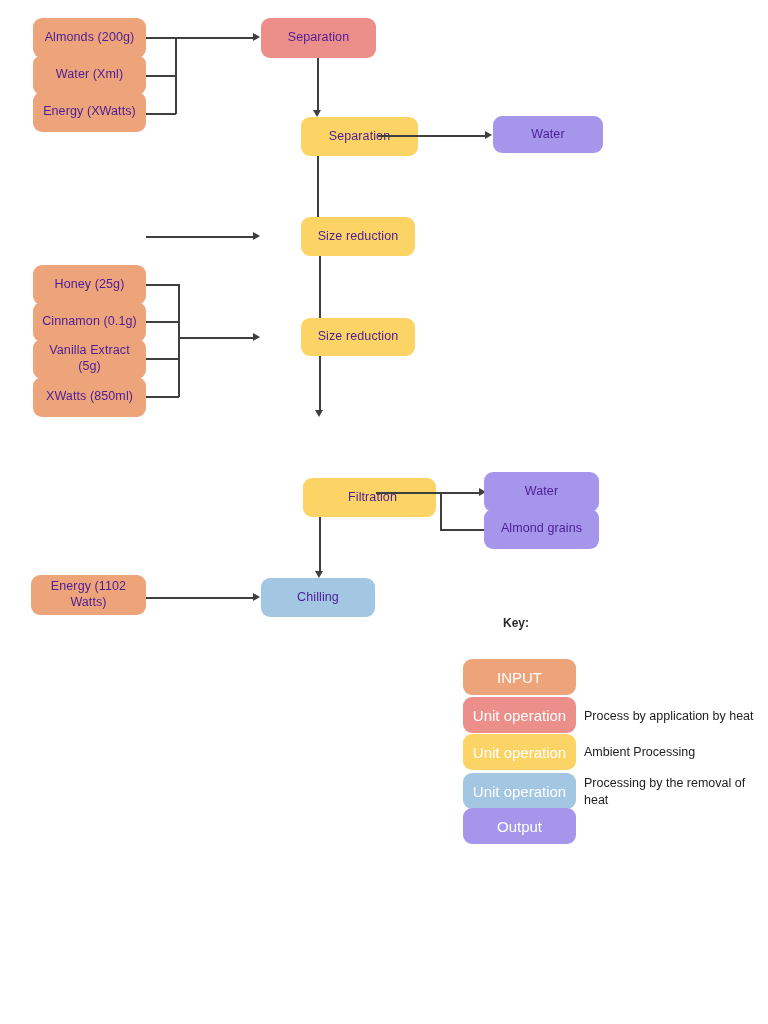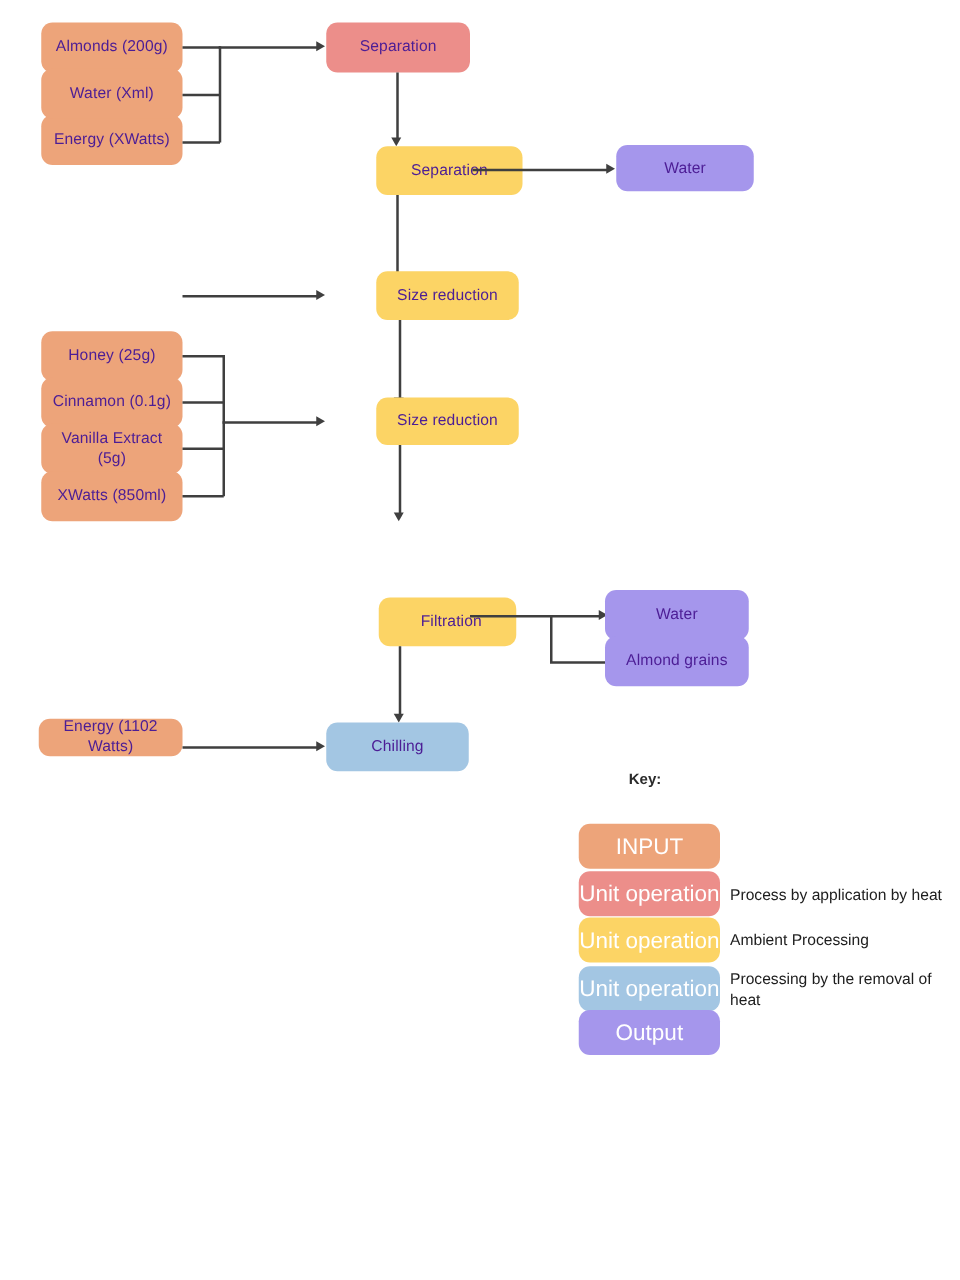--- a/index.html
+++ b/index.html
@@ -82,21 +82,21 @@
     color: #2b2b2b;
     text-align: center;
   }
   .key-swatch {
     position: absolute;
     box-sizing: border-box;
     display: flex;
     align-items: center;
     justify-content: center;
     color: #ffffff;
-    font-size: 18px;
+    font-size: 15px;
     border-radius: 9px;
     left: 463px;
     width: 113px;
     height: 36px;
   }
   .key-desc {
     position: absolute;
     left: 584px;
     width: 186px;
     font-size: 12.5px;
@@ -157,36 +157,36 @@
   <div class="ln h" style="left:146px; top:396px; width:33px;"></div>
   <div class="ln v" style="left:178px; top:284px; height:113px;"></div>
   <div class="ln h" style="left:178px; top:337px; width:76px;"></div>
   <div class="arrowhead right" style="left:253px; top:333px;"></div>
 
   <div class="node ambient" style="left:261px; top:318px; width:114px; height:38px;">Size reduction</div>
 
   <div class="ln v" style="left:319px; top:356px; height:57px;"></div>
   <div class="arrowhead down" style="left:315px; top:410px;"></div>
 
-  <div class="node ambient" style="left:263px; top:478px; width:110px; height:39px;padding-left:12px;">Filtration</div>
+  <div class="node ambient" style="left:263px; top:478px; width:133px; height:39px;padding-left:12px;">Filtration</div>
 
   <div class="ln h" style="left:376px; top:492px; width:105px;"></div>
   <div class="arrowhead right" style="left:479px; top:488px;"></div>
   <div class="ln v" style="left:440px; top:492px; height:38px;"></div>
   <div class="ln h" style="left:440px; top:529px; width:50px;"></div>
 
   <div class="stackgroup" style="left:484px; top:472px; width:115px; height:75px;">
     <div class="node output" style="top:0px;  height:40px;">Water</div>
     <div class="node output" style="top:37px; height:40px;">Almond grains</div>
   </div>
 
   <div class="ln v" style="left:319px; top:517px; height:56px;"></div>
   <div class="arrowhead down" style="left:315px; top:571px;"></div>
 
-  <div class="node input" style="left:31px; top:575px; width:115px; height:30px;">Energy (1102 Watts)</div>
+  <div class="node input" style="left:31px; top:575px; width:115px; height:40px;">Energy (1102 Watts)</div>
   <div class="ln h" style="left:146px; top:597px; width:108px;"></div>
   <div class="arrowhead right" style="left:253px; top:593px;"></div>
 
   <div class="node cold" style="left:261px; top:578px; width:114px; height:39px;">Chilling</div>
 
   <div id="key-title" style="left:503px; top:616px;">Key:</div>
 
   <div class="key-swatch" style="top:659px; background:#eda47a;">INPUT</div>
 
   <div class="key-swatch" style="top:697px; background:#ec8e8a;">Unit operation</div>

